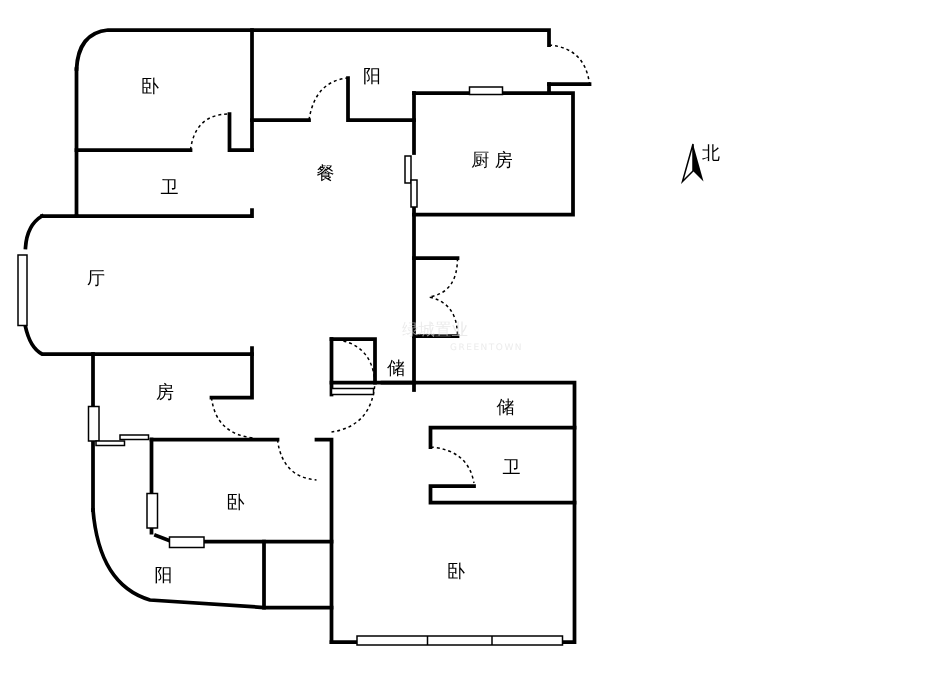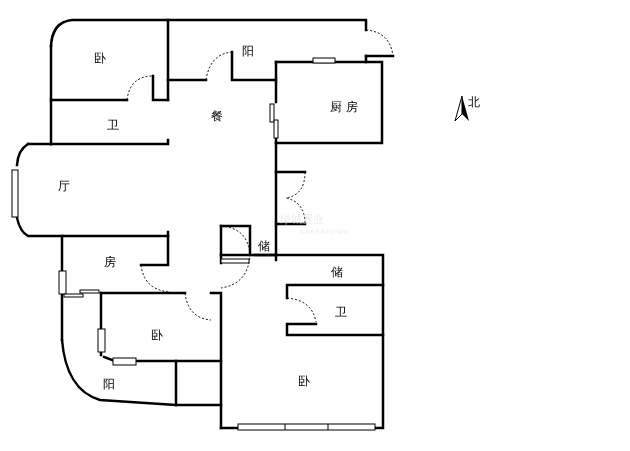--- a/index.html
+++ b/index.html
@@ -1,19 +1,19 @@
 <!DOCTYPE html>
 <html><head>
 <meta charset="utf-8">
 <style>
   html,body{margin:0;padding:0;background:#fff;}
   #stage{position:relative;width:630px;height:451px;background:#fff;overflow:hidden;font-family:"DejaVu Sans",sans-serif;}
   svg{position:absolute;left:0;top:0;}
   .lbl{position:absolute;font-size:12px;color:#000;white-space:nowrap;transform:translate(-50%,-50%);}
-  .wm{position:absolute;color:#ddd;font-size:11px;left:280px;top:212px;opacity:0.6;}
+  .wm{position:absolute;color:#ddd;font-size:11px;left:268px;top:212px;opacity:0.6;}
   .wm2{position:absolute;color:#e4e4e4;font-size:6px;left:300px;top:228px;letter-spacing:1px;opacity:0.7;}
   .north{position:absolute;left:454px;top:94px;}
 </style>
 </head>
 <body>
 
 <div id="stage">
 <svg width="630" height="451" viewBox="0 0 630 451">
   <g stroke="#000" stroke-width="2.5" fill="none" stroke-linecap="square">
 
@@ -90,21 +90,21 @@
     <rect x="221" y="259" width="28" height="4"></rect>
   </g>
 </svg>
 
 <div class="wm">绿城置业</div>
 <div class="wm2">GREENTOWN</div>
 
 <span class="lbl" style="left:100px;top:58px">卧</span>
 <span class="lbl" style="left:248px;top:51px">阳</span>
 <span class="lbl" style="left:217px;top:116px">餐</span>
-<span class="lbl" style="left:344px;top:107px">厨 房</span>
+<span class="lbl" style="left:328px;top:107px">厨 房</span>
 <span class="lbl" style="left:113px;top:125px">卫</span>
 <span class="lbl" style="left:64px;top:186px">厅</span>
 <span class="lbl" style="left:110px;top:262px">房</span>
 <span class="lbl" style="left:264px;top:246px">储</span>
 <span class="lbl" style="left:337px;top:272px">储</span>
 <span class="lbl" style="left:341px;top:312px">卫</span>
 <span class="lbl" style="left:157px;top:335px">卧</span>
 <span class="lbl" style="left:109px;top:384px">阳</span>
 <span class="lbl" style="left:304px;top:381px">卧</span>
 

